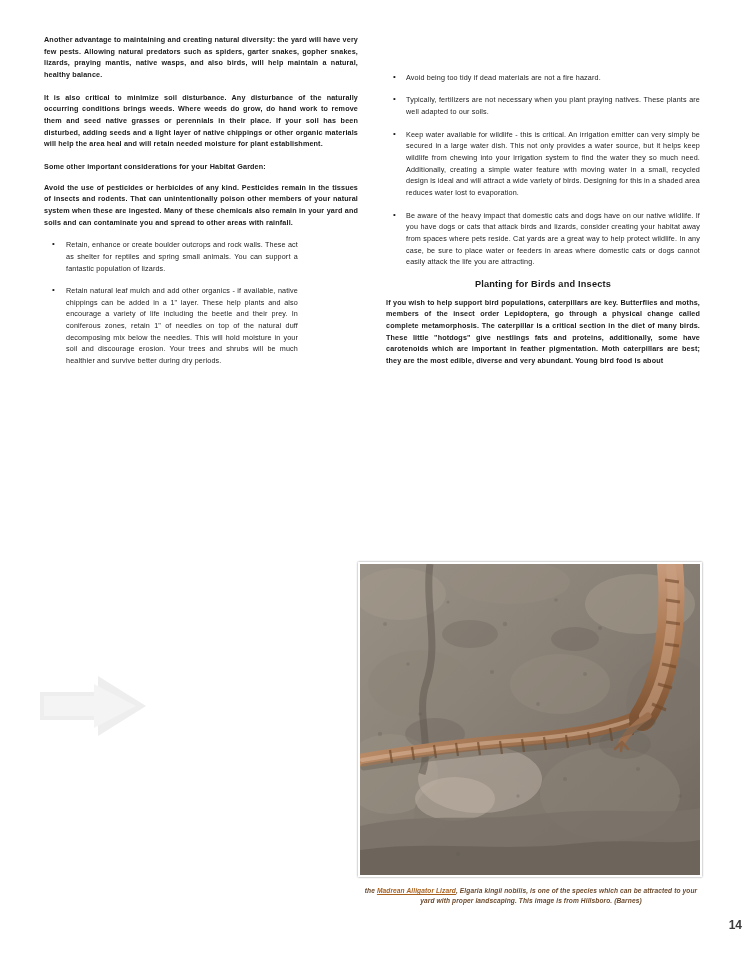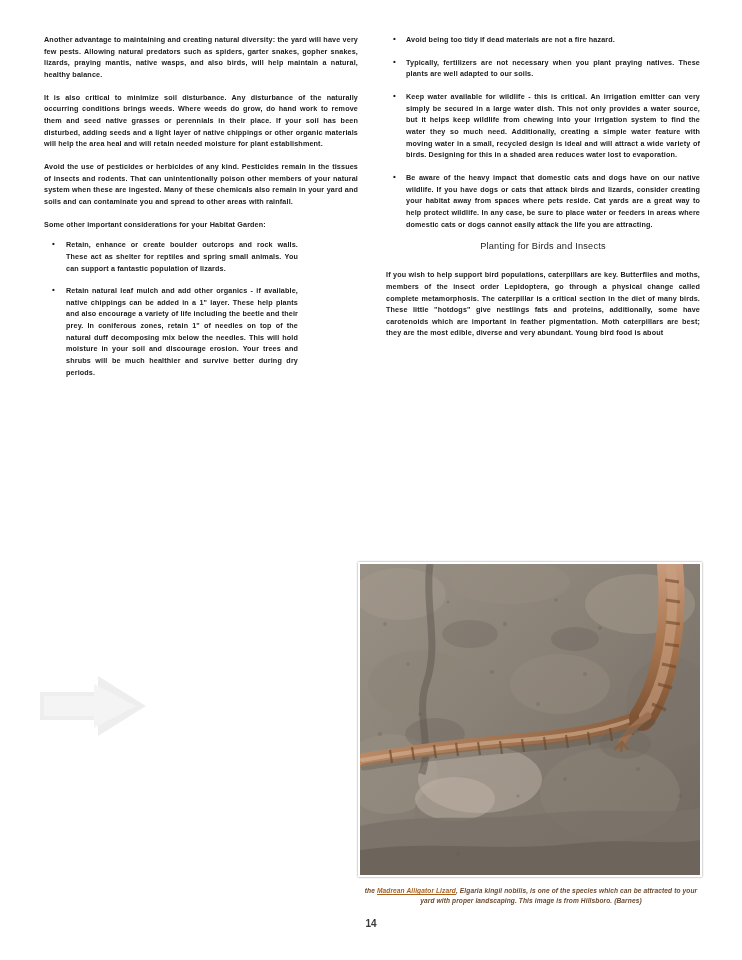--- a/index.html
+++ b/index.html
@@ -24,20 +24,21 @@
     position: absolute;
     left: 44px;
     top: 34px;
     width: 656px;
     height: 880px;
   }
   .columns {
     display: flex;
     gap: 28px;
     width: 100%;
+    align-items: flex-end;
   }
   .col {
     width: 314px;
   }
   p.body {
     font-size: 7.2px;
     font-weight: bold;
     color: #1a1a1a;
     line-height: 1.62;
     margin: 0 0 11px 0;
@@ -48,21 +49,21 @@
     margin-bottom: 9px;
   }
   ul.bullets {
     margin: 0;
     padding: 0;
     list-style: none;
   }
   ul.bullets li {
     position: relative;
     font-size: 7.2px;
-    font-weight: bold;
+    font-weight: normal;
     color: #1a1a1a;
     line-height: 1.62;
     margin: 0 0 11px 0;
     padding-left: 20px;
     text-align: justify;
     letter-spacing: 0.15px;
   }
   ul.bullets li::before {
     content: "\2022";
     position: absolute;
@@ -73,24 +74,24 @@
   }
   ul.bullets.left li {
     padding-left: 22px;
     padding-right: 60px;
   }
   ul.bullets.left li::before {
     left: 8px;
   }
   h2.section {
     font-size: 9.2px;
-    font-weight: normal;
+    font-weight: bold;
     color: #1a1a1a;
     text-align: center;
-    margin: 9px 0 18px 0;
+    margin: 9px 0 8px 0;
     letter-spacing: 0.2px;
   }
   
   .watermark {
     position: absolute;
     left: -4px;
     top: 636px;
     width: 120px;
     height: 72px;
     opacity: 0.30;
@@ -129,43 +130,43 @@
   }
   .caption .cap-link {
     color: #a8601f;
     text-decoration: underline;
   }
   .page-number {
     position: absolute;
     left: 0;
     right: 0;
     top: 918px;
-    text-align: center;
-    font-size: 10px;
+    text-align: right;
+    font-size: 12px;
     font-weight: bold;
     color: #3a3a3a;
   }
   .left-block-wrap {
     position: relative;
   }
 </style>
 </head>
 <body>
 
 <div class="page">
   <div class="page-inner">
 
     <div class="columns">
 
       <div class="col">
         <div class="left-block-wrap">
           <p class="body">Another advantage to maintaining and creating natural diversity: the yard will have very few pests. Allowing natural predators such as spiders, garter snakes, gopher snakes, lizards, praying mantis, native wasps, and also birds, will help maintain a natural, healthy balance.</p>
           <p class="body">It is also critical to minimize soil disturbance. Any disturbance of the naturally occurring conditions brings weeds. Where weeds do grow, do hand work to remove them and seed native grasses or perennials in their place. If your soil has been disturbed, adding seeds and a light layer of native chippings or other organic materials will help the area heal and will retain needed moisture for plant establishment.</p>
+          <p class="body tight">Some other important considerations for your Habitat Garden:</p>
           <p class="body">Avoid the use of pesticides or herbicides of any kind. Pesticides remain in the tissues of insects and rodents. That can unintentionally poison other members of your natural system when these are ingested. Many of these chemicals also remain in your yard and soils and can contaminate you and spread to other areas with rainfall.</p>
-          <p class="body tight">Some other important considerations for your Habitat Garden:</p>
 
           <ul class="bullets left">
             <li>Retain, enhance or create boulder outcrops and rock walls. These act as shelter for reptiles and spring small animals. You can support a fantastic population of lizards.</li>
             <li>Retain natural leaf mulch and add other organics - if available, native chippings can be added in a 1" layer. These help plants and also encourage a variety of life including the beetle and their prey. In coniferous zones, retain 1" of needles on top of the natural duff decomposing mix below the needles. This will hold moisture in your soil and discourage erosion. Your trees and shrubs will be much healthier and survive better during dry periods.</li>
           </ul>
         </div>
       </div>
 
       <div class="col">
         <ul class="bullets">

